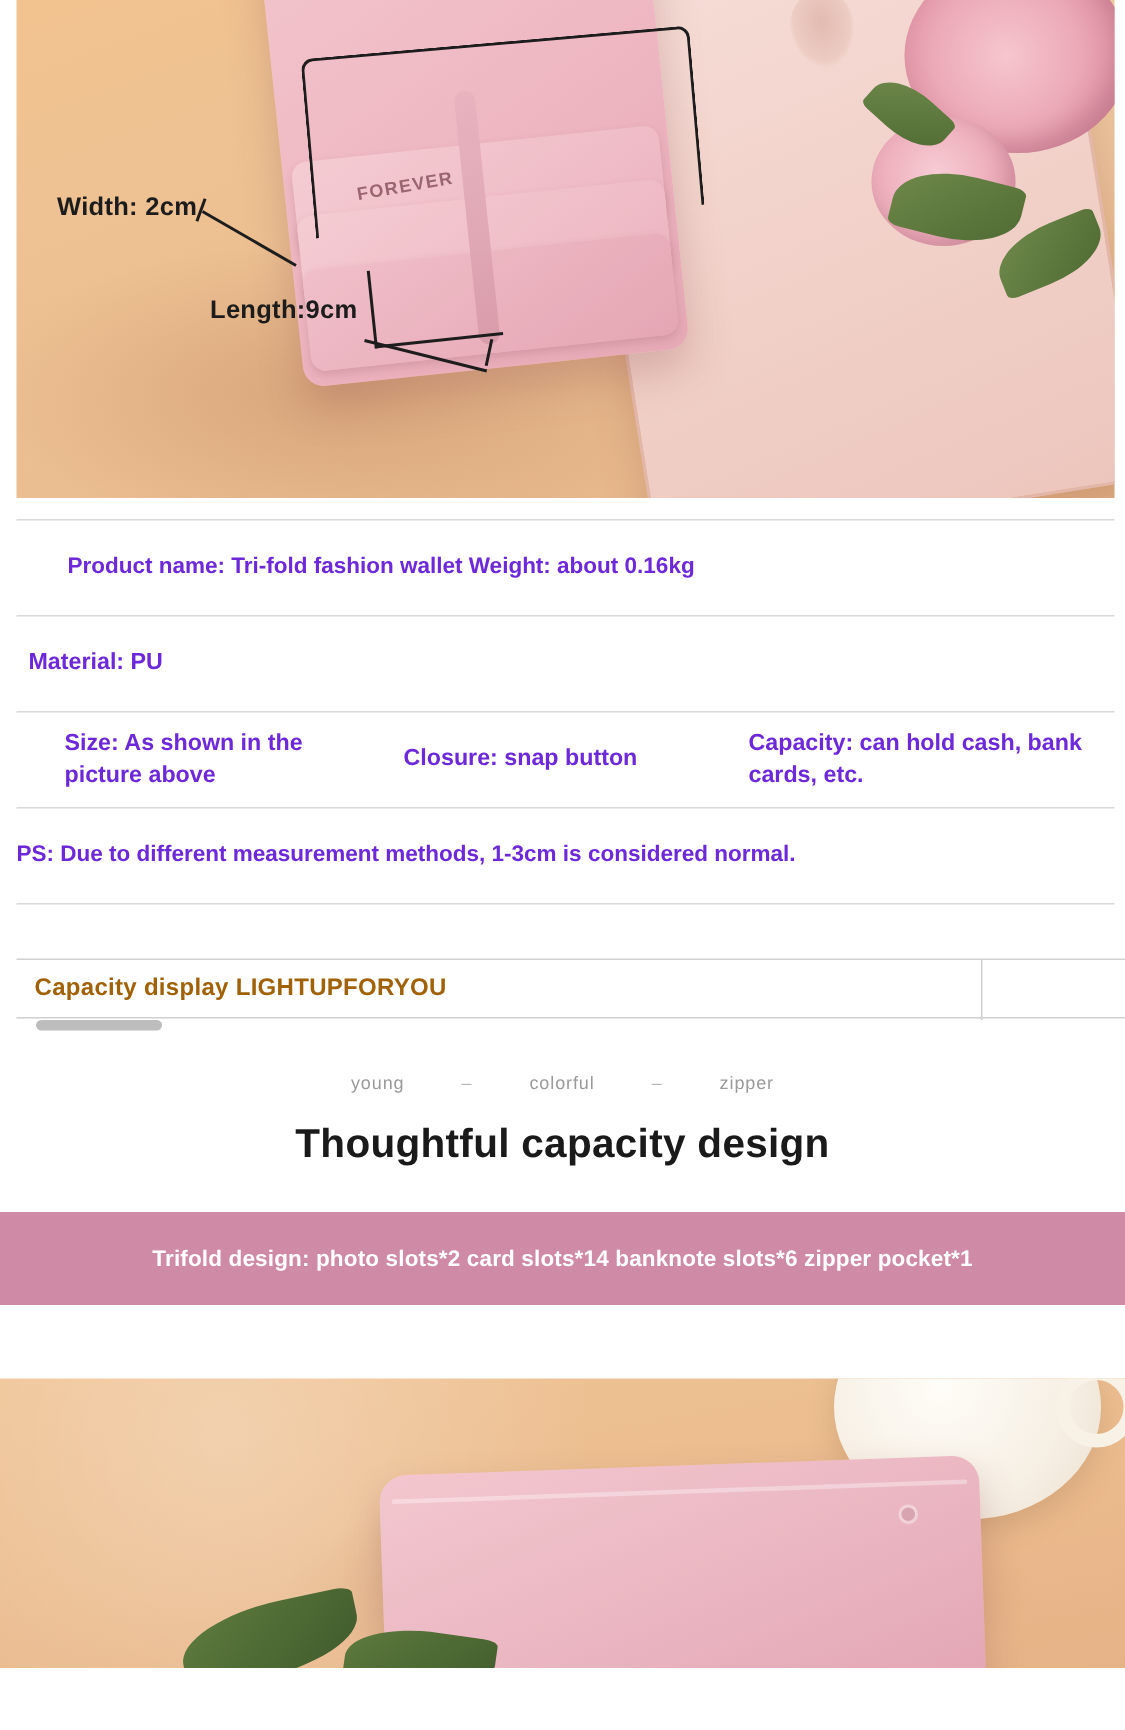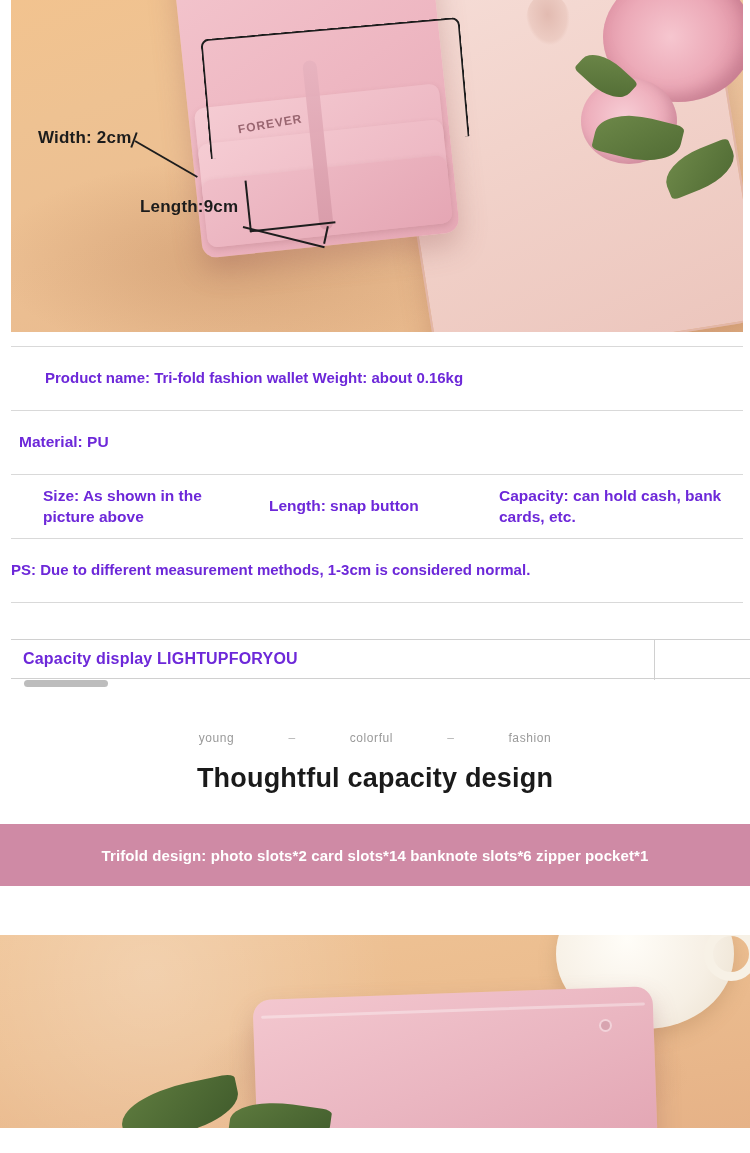--- a/index.html
+++ b/index.html
@@ -143,32 +143,32 @@
   .row-note { width: 100%; font-size: 15px; padding-left: 0; }
 
   
   .cap-bar-wrap { position: relative; margin-top: 36px; width: 750px; height: 44px; }
   .cap-bar {
     position: absolute; left: 11px; top: 0; width: 739px; height: 40px;
     border-top: 1px solid #d0d0d0; border-bottom: 1px solid #d0d0d0;
     display: flex; align-items: center;
   }
   .cap-title {
-    font-size: 16px; font-weight: bold; color: #6d28d9; padding-left: 12px; letter-spacing: .2px;
+    font-size: 16px; font-weight: bold; color: #a16207; padding-left: 12px; letter-spacing: .2px;
   }
   .cap-sep { position: absolute; left: 643px; top: 0; width: 1px; height: 40px; background: #d0d0d0; }
   .cap-scroll {
     position: absolute; left: 24px; top: 41px; width: 84px; height: 7px;
     background: #bdbdbd; border-radius: 4px;
   }
 
   
   .tagline {
     display: flex; align-items: center; justify-content: center;
-    gap: 54px; margin-top: 48px; color: #9a9a9a; font-size: 12px; letter-spacing: .6px;
+    gap: 38px; margin-top: 32px; color: #9a9a9a; font-size: 12px; letter-spacing: .6px;
   }
   .tagline .dash { color: #b5b5b5; }
   .headline {
     text-align: center; font-size: 27px; font-weight: bold; color: #1a1a1a;
     margin-top: 18px; letter-spacing: .2px;
   }
 
   
   .pink-banner {
     margin-top: 30px; width: 750px; height: 62px;
@@ -268,21 +268,21 @@
     <div class="spec-row single">
       <div class="spec-cell row-full">Product name: Tri-fold fashion wallet Weight: about 0.16kg</div>
     </div>
 
     <div class="spec-row">
       <div class="spec-cell c3">Material: PU</div>
     </div>
 
     <div class="spec-row">
       <div class="spec-cell c1">Size: As shown in the picture above</div>
-      <div class="spec-cell c2">Length: snap button</div>
+      <div class="spec-cell c2">Closure: snap button</div>
       <div class="spec-cell c3">Capacity: can hold cash, bank cards, etc.</div>
     </div>
 
     <div class="spec-row">
       <div class="spec-cell row-note">PS: Due to different measurement methods, 1-3cm is considered normal.</div>
     </div>
 
   </div>
 
   <div class="cap-bar-wrap">
@@ -291,21 +291,21 @@
       <div class="cap-sep"></div>
     </div>
     <div class="cap-scroll"></div>
   </div>
 
   <div class="tagline">
     <span>young</span>
     <span class="dash">–</span>
     <span>colorful</span>
     <span class="dash">–</span>
-    <span>fashion</span>
+    <span>zipper</span>
   </div>
 
   <div class="headline">Thoughtful capacity design</div>
 
   <div class="pink-banner">
     <span>Trifold design: photo slots*2 card slots*14 banknote slots*6 zipper pocket*1</span>
   </div>
 
   <div class="bottom-photo">
     <div class="bshade"></div>

